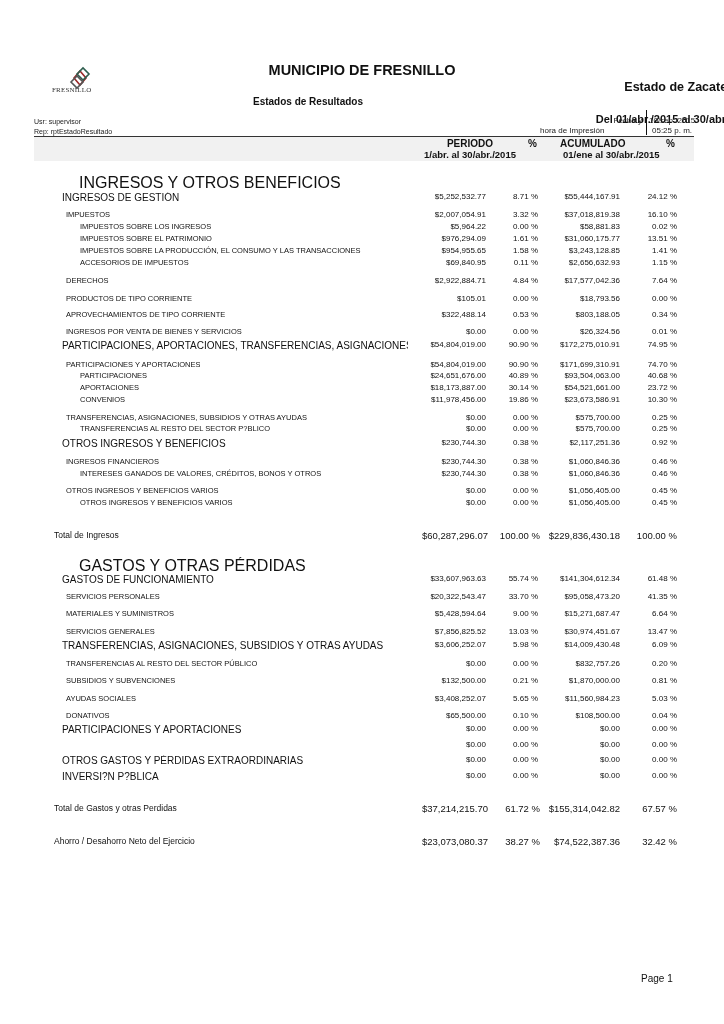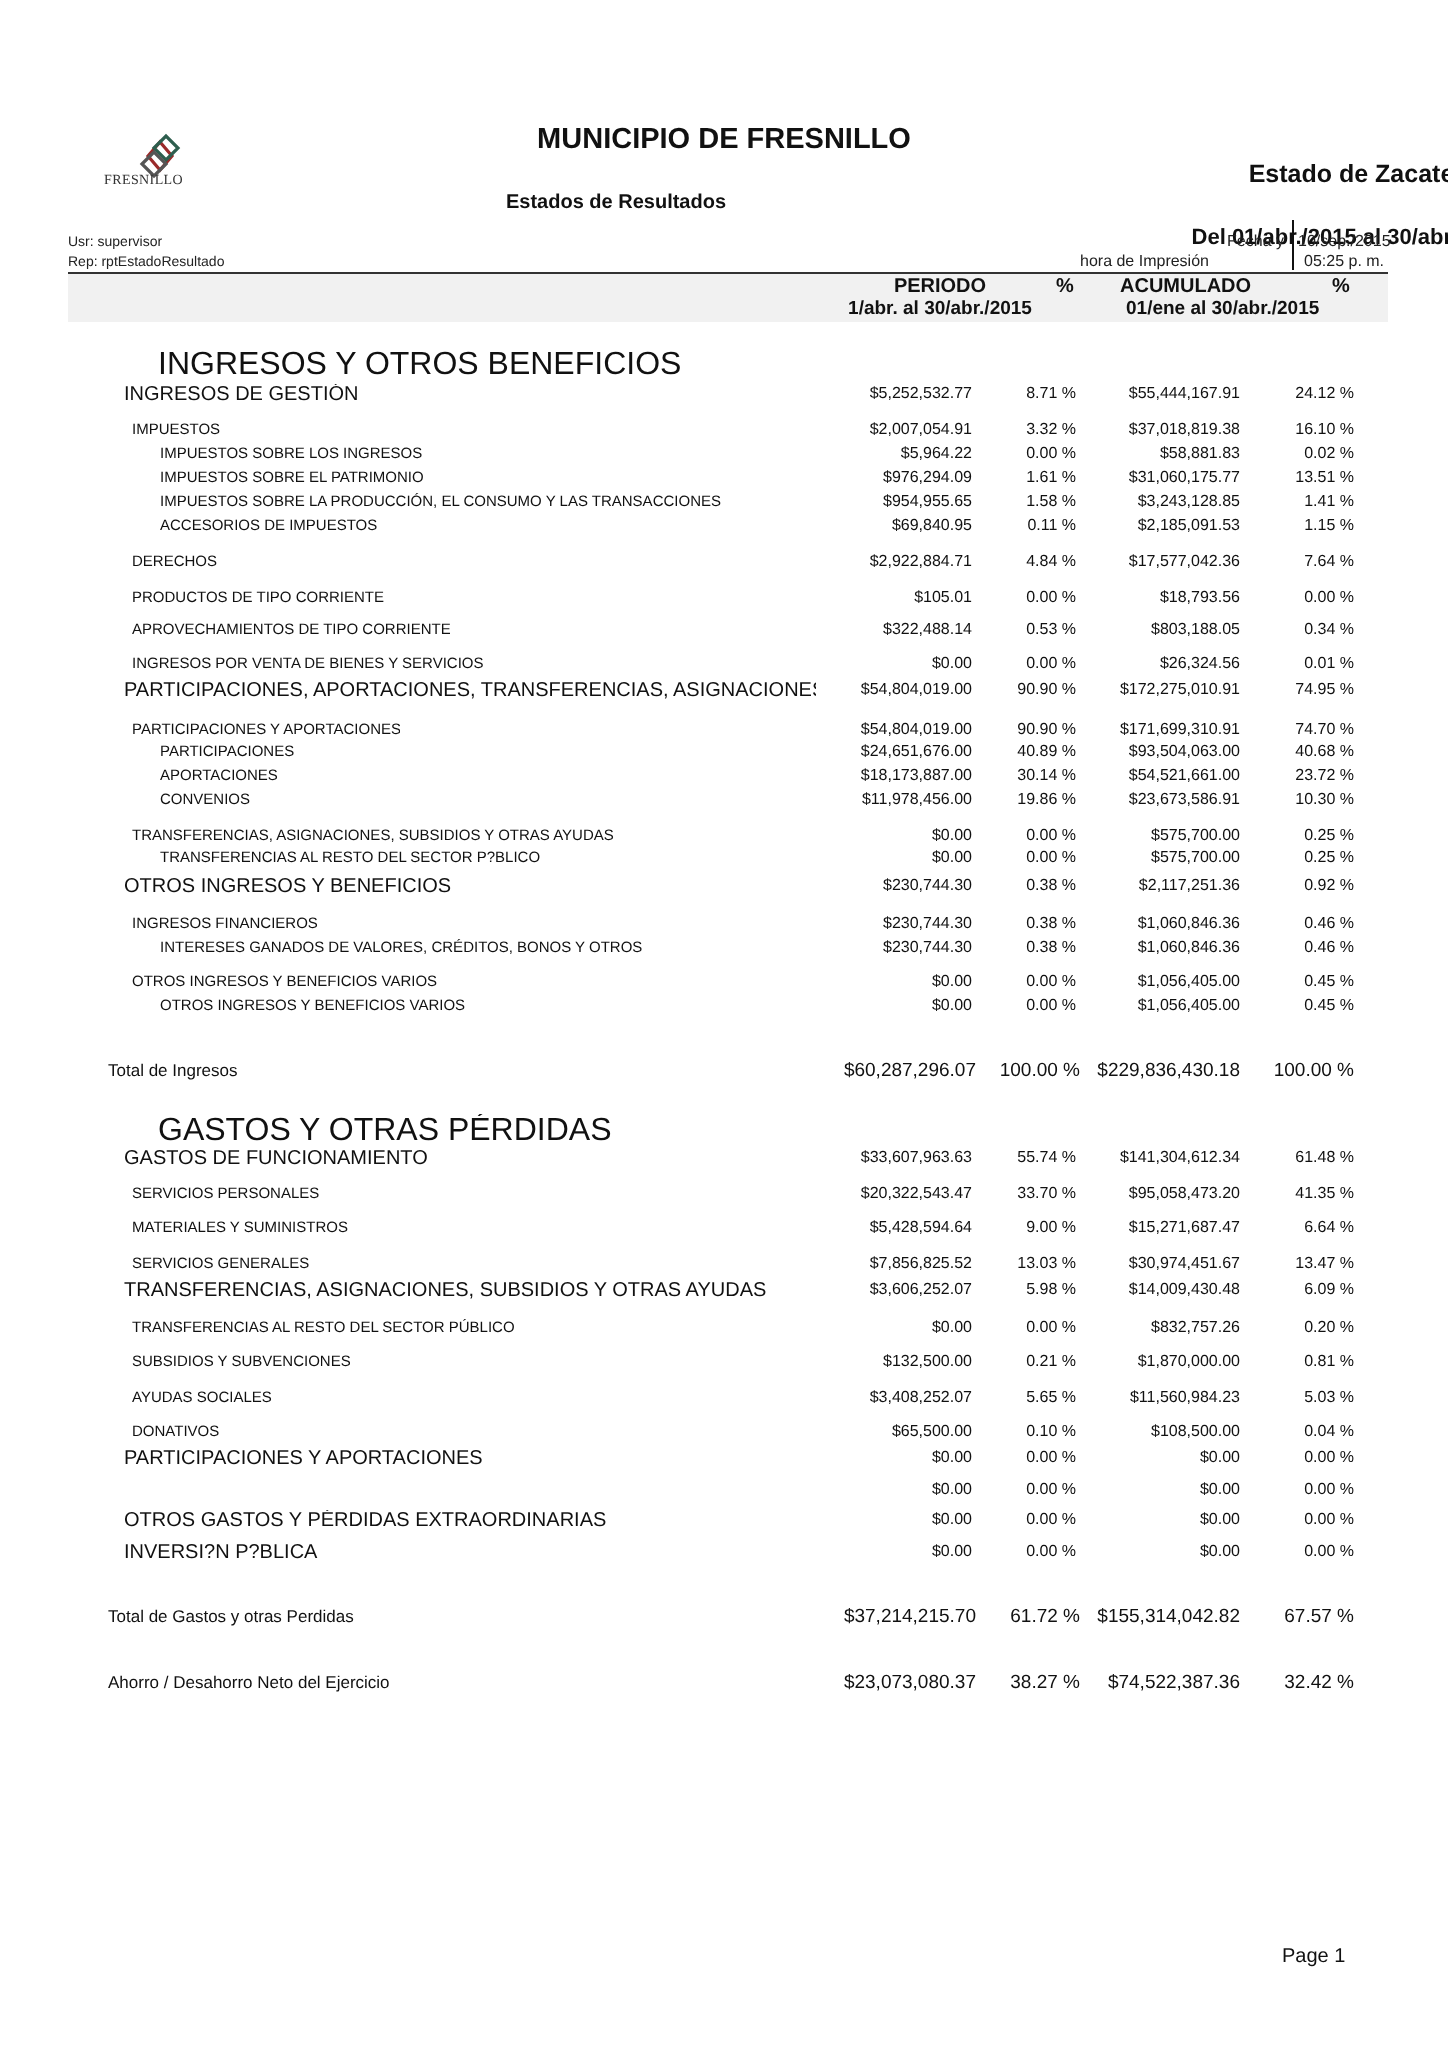--- a/index.html
+++ b/index.html
@@ -118,21 +118,21 @@
       <span class="lbl">IMPUESTOS SOBRE LA PRODUCCIÓN, EL CONSUMO Y LAS TRANSACCIONES</span>
       <span class="v1">$954,955.65</span>
       <span class="p1">1.58 %</span>
       <span class="v2">$3,243,128.85</span>
       <span class="p2">1.41 %</span>
     </div>
   <div class="row lv3" style="top:258px">
       <span class="lbl">ACCESORIOS DE IMPUESTOS</span>
       <span class="v1">$69,840.95</span>
       <span class="p1">0.11 %</span>
-      <span class="v2">$2,185,091.53</span>
+      <span class="v2">$2,656,632.93</span>
       <span class="p2">1.15 %</span>
     </div>
   <div class="row lv2" style="top:276px">
       <span class="lbl">DERECHOS</span>
       <span class="v1">$2,922,884.71</span>
       <span class="p1">4.84 %</span>
       <span class="v2">$17,577,042.36</span>
       <span class="p2">7.64 %</span>
     </div>
   <div class="row lv2" style="top:294px">

